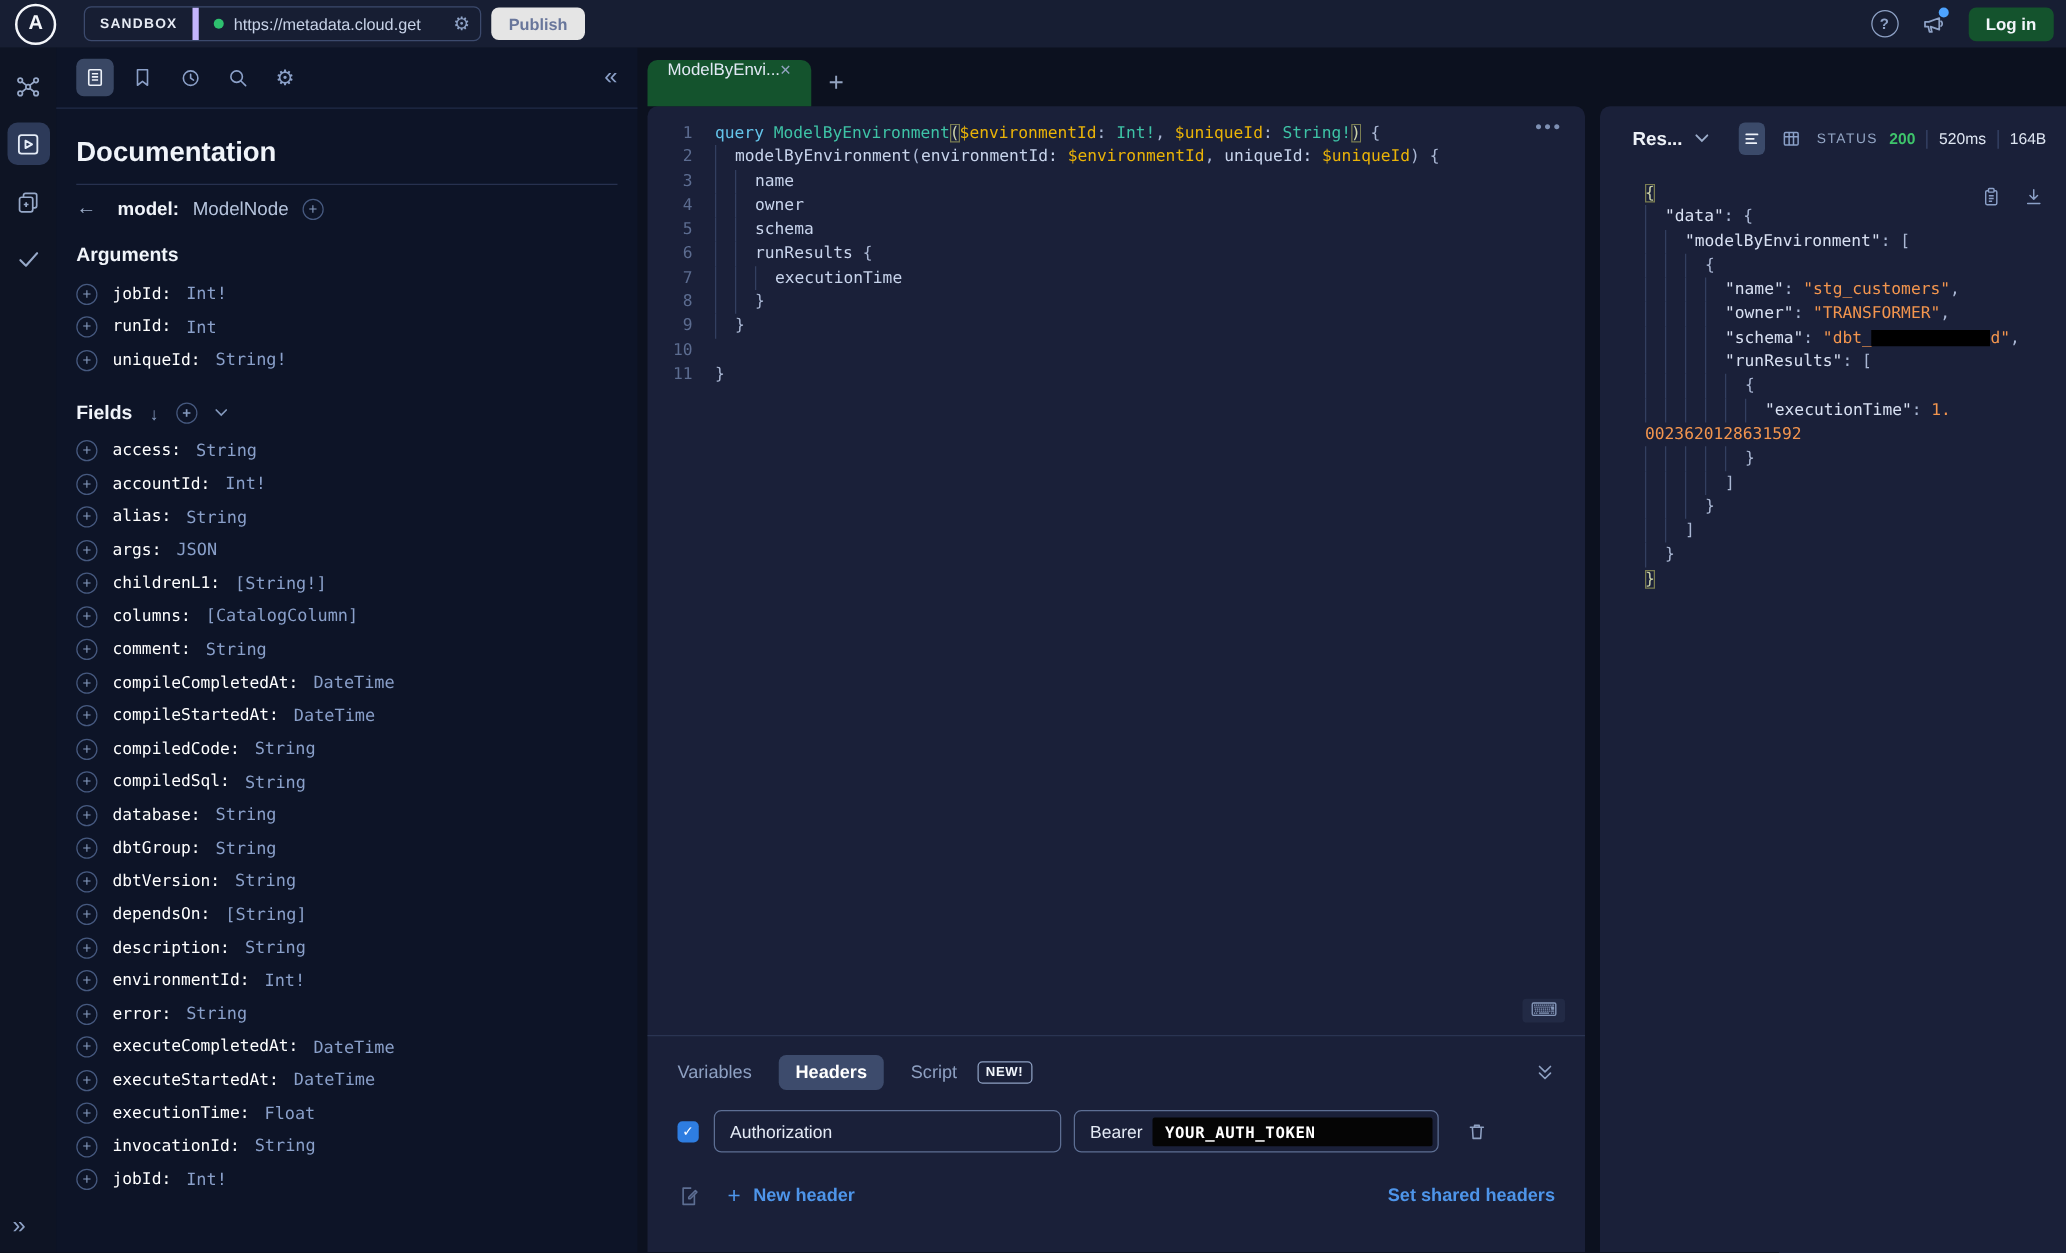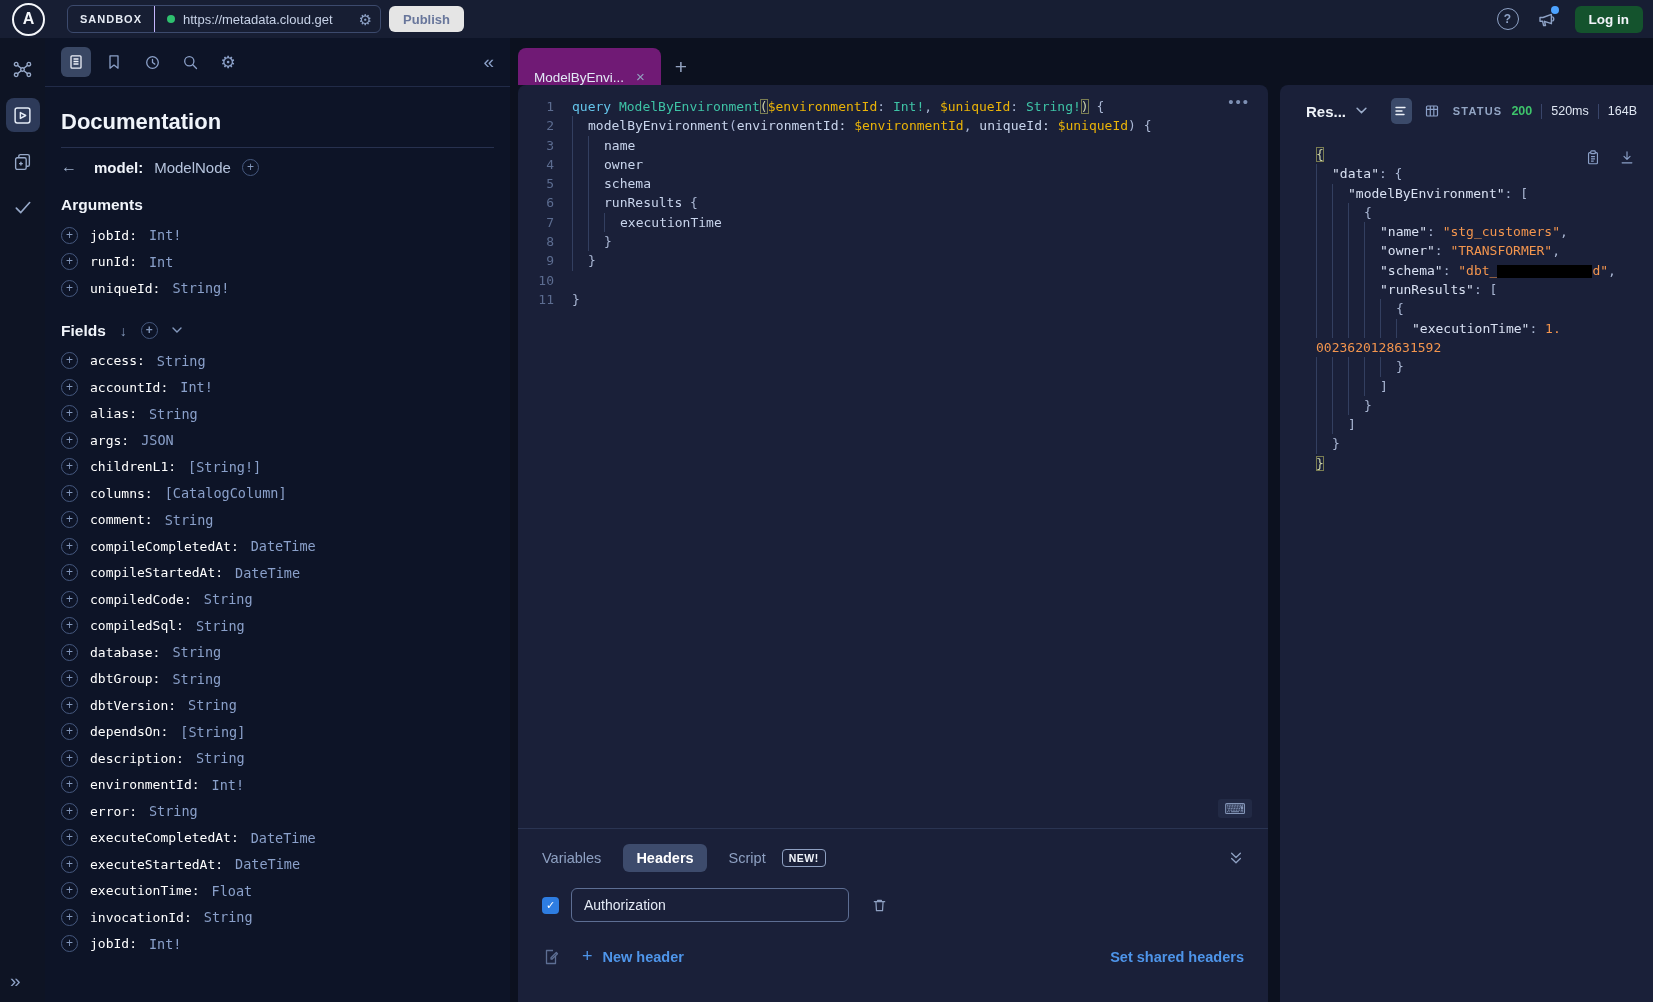--- a/index.html
+++ b/index.html
@@ -7,21 +7,21 @@
        font-family:"Liberation Sans",sans-serif;color:#e9edf6;font-size:14px;}
   svg{display:block;}
   
   .topbar{position:absolute;left:0;top:0;width:1653px;height:38px;background:#171e33;
           display:flex;align-items:center;box-sizing:border-box;padding:0 10px;z-index:5;}
   .logo{width:29px;height:29px;border:2.2px solid #f4f6fa;border-radius:50%;display:flex;
         align-items:center;justify-content:center;font-weight:bold;font-size:16px;color:#f4f6fa;margin-left:2px;}
   .urlgroup{display:flex;align-items:stretch;border:1px solid #3c4a6d;border-radius:6px;height:26px;
             margin-left:22px;overflow:hidden;}
   .sandbox-chip{display:flex;align-items:center;padding:0 12px;font-size:11px;font-weight:bold;
-                letter-spacing:1px;color:#e6ebf4;border-right:1px solid #c4b5fd;}
+                letter-spacing:1px;color:#e6ebf4;border-right:5px solid #c4b5fd;}
   .urlbox{display:flex;align-items:center;gap:8px;padding:0 8px 0 12px;width:205px;}
   .greendot{width:8px;height:8px;border-radius:50%;background:#2ec06f;flex:0 0 auto;}
   .urltext{font-size:13px;color:#c7d2e7;white-space:nowrap;overflow:hidden;flex:1;}
   .url-gear{color:#8ea2c6;font-size:15px;line-height:1;}
   .publish-btn{margin-left:8px;height:26px;padding:0 14px;background:#e5e5e5;border:none;border-radius:6px;
                color:#68769b;font-weight:bold;font-size:13px;display:flex;align-items:center;}
   .topbar-right{margin-left:auto;display:flex;align-items:center;gap:18px;}
   .qicon{width:20px;height:20px;border:1.5px solid #8ea2c6;border-radius:50%;color:#8ea2c6;
          display:flex;align-items:center;justify-content:center;font-size:12px;font-weight:bold;}
   .mega{position:relative;color:#8ea2c6;}
@@ -50,22 +50,22 @@
   .bc-type{font-size:15px;color:#b6c4dd;}
   .section-h{font-size:15.5px;font-weight:bold;color:#f0f4fa;margin:20px 0 8px 0;display:flex;align-items:center;gap:14px;}
   .cplus{width:17px;height:17px;box-sizing:border-box;border:1px solid #46597f;border-radius:50%;color:#8499bd;
          font-size:12px;line-height:14px;text-align:center;flex:0 0 auto;}
   .doc-row{display:flex;align-items:center;gap:12px;height:26.5px;}
   .doc-row .fname{font-family:"DejaVu Sans Mono",monospace;font-size:13px;color:#ffffff;}
   .doc-row .ftype{font-family:"DejaVu Sans Mono",monospace;font-size:13.5px;color:#8aa0ca;}
   .mini-ic{color:#8499bd;font-size:14px;}
   
   .tabstrip{position:absolute;left:518px;top:48px;height:37px;display:flex;align-items:flex-end;z-index:2;}
-  .tab{background:#701a75;border-radius:8px 8px 0 0;height:37px;padding:0 16px;display:flex;align-items:flex-end;
-       gap:12px;font-size:13.5px;color:#e2e9f5;}
+  .tab{background:#14532d;border-radius:8px 8px 0 0;height:37px;padding:0 16px;display:flex;align-items:flex-start;
+       font-size:13.5px;color:#e2e9f5;}
   .tab-close{color:#93a3c0;font-size:15px;}
   .tab-plus{color:#93a3c0;font-size:21px;margin-left:14px;margin-bottom:6px;}
   
   .editor-card{position:absolute;left:518px;top:85px;width:750px;height:917px;background:#1a2039;
                border-radius:8px 8px 0 0;display:flex;flex-direction:column;box-sizing:border-box;}
   .op-header{height:58px;flex:0 0 auto;display:flex;align-items:center;padding:0 20px;gap:18px;}
   .op-title{font-size:15px;font-weight:bold;color:#eef2f8;margin-right:auto;}
   .op-ic{color:#8ea2c6;display:flex;align-items:center;gap:4px;}
   .run-btn{display:flex;align-items:center;gap:9px;background:#2e7de1;border:none;border-radius:4px;
            padding:7px 16px;color:#fff;font-weight:bold;font-size:13.5px;margin-left:6px;}
@@ -107,21 +107,21 @@
   .shared-headers{margin-left:auto;color:#4e95ea;font-size:14.5px;font-weight:bold;text-align:right;}
   
   .resp{position:absolute;left:1280px;top:85px;width:373px;height:917px;background:#1a2039;
         border-radius:8px 0 0 0;display:flex;flex-direction:column;box-sizing:border-box;}
   .resp-header{height:52px;flex:0 0 auto;display:flex;align-items:center;padding:0 16px 0 26px;gap:10px;}
   .resp-title{font-size:15px;font-weight:bold;color:#eef2f8;}
   .resp-chev{color:#9cadcb;margin-right:14px;}
   .view-btn{width:30px;height:26px;display:flex;align-items:center;justify-content:center;color:#8ba0c8;}
   .view-btn.active{background:#3b4a6a;border-radius:5px;color:#eef2f9;}
   .status-block{margin-left:auto;display:flex;align-items:center;gap:9px;}
-  .status-label{font-size:11px;letter-spacing:1.2px;color:#93a5c4;font-weight:bold;}
+  .status-label{font-size:11px;letter-spacing:1.2px;color:#93a5c4;font-weight:normal;}
   .status-code{font-size:12.5px;color:#3ec46b;font-weight:bold;}
   .sep{width:1px;height:15px;background:#39456a;}
   .metric{font-size:12.5px;color:#dfe6f2;}
   .json-area{position:relative;flex:1;padding:8px 0 0 36px;overflow:hidden;}
   .json-line{height:19.3px;line-height:19.3px;white-space:pre;font-family:"DejaVu Sans Mono",monospace;font-size:13px;}
   .json-icons{position:absolute;top:12px;right:18px;display:flex;gap:18px;color:#8ba0c8;}
 </style>
 </head>
 <body>
 
@@ -405,20 +405,24 @@
         <span class="new-badge">NEW!</span>
         <span class="collapse-dbl">
           <svg width="16" height="14" viewBox="0 0 18 16" fill="none" stroke="currentColor" stroke-width="1.5" stroke-linecap="round" stroke-linejoin="round">
             <path d="M4 2.5l5 5 5-5M4 8.5l5 5 5-5"></path>
           </svg>
         </span>
       </div>
       <div class="hrow">
         <span class="checkbox">✓</span>
         <input class="key-input" value="Authorization" style="">
+        <div class="val-box">
+          <span class="val-prefix">Bearer</span>
+          <span class="token-chip">YOUR_AUTH_TOKEN</span>
+        </div>
         <span class="trash">
           <svg width="17" height="17" viewBox="0 0 18 18" fill="none" stroke="currentColor" stroke-width="1.3" stroke-linecap="round" stroke-linejoin="round">
             <path d="M3.5 5h11M7 5V3.5h4V5M5.2 5l.6 9.5h6.4l.6-9.5"></path>
           </svg>
         </span>
       </div>
       <div class="frow">
         <span class="edit-doc">
           <svg width="18" height="18" viewBox="0 0 18 18" fill="none" stroke="currentColor" stroke-width="1.3" stroke-linejoin="round">
             <path d="M11 2.5H4.5v13h9V8"></path>

